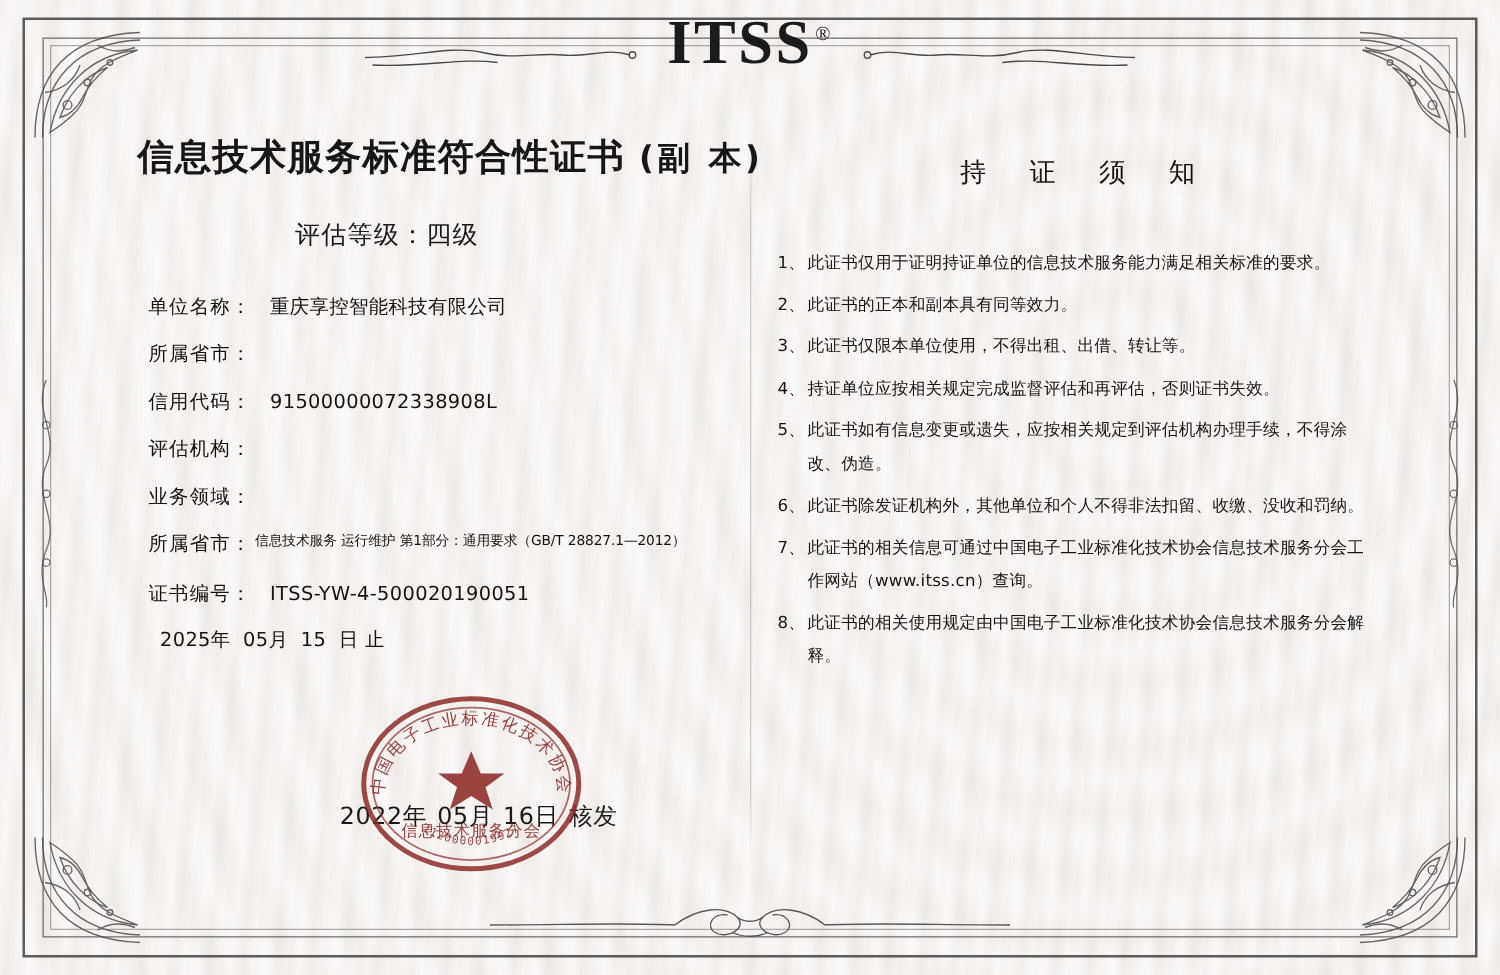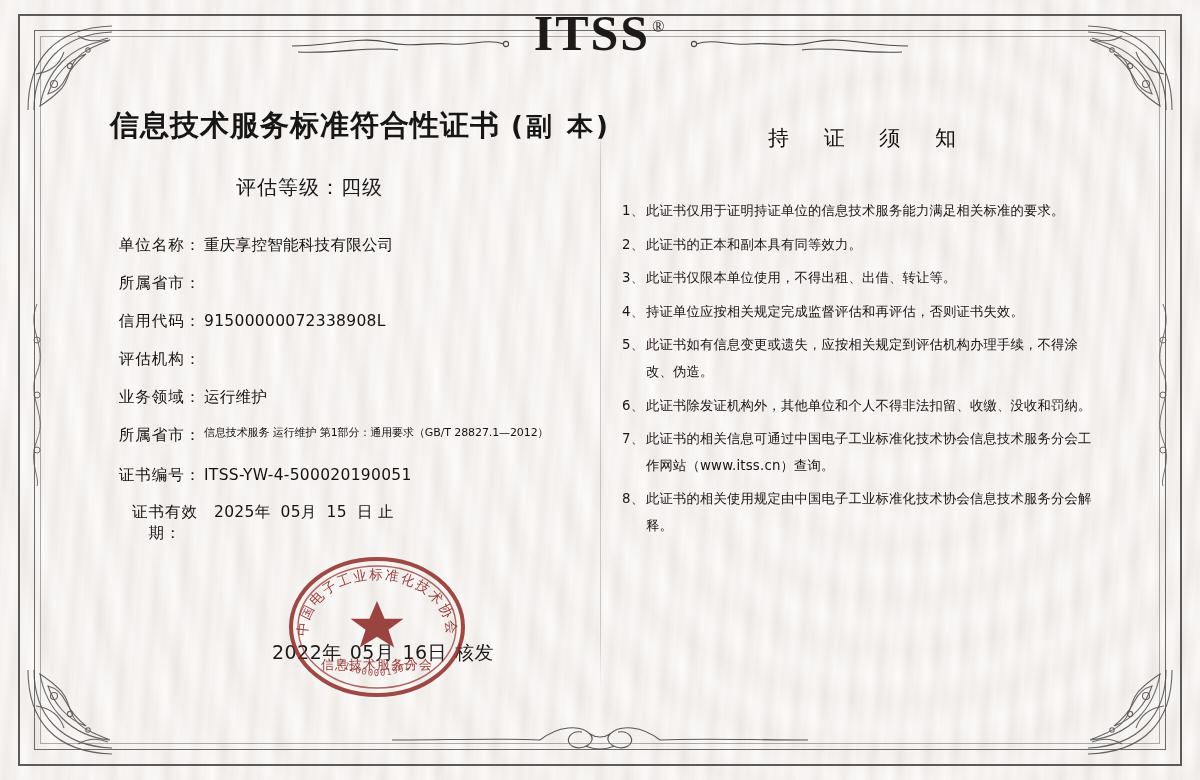--- a/index.html
+++ b/index.html
@@ -198,20 +198,21 @@
   }
   .field-label {
     width: 88px;
     flex: 0 0 88px;
     letter-spacing: 1px;
     text-align: center;
   }
   .field-value {
     flex: 1;
     letter-spacing: .3px;
+    margin-left: 12px;
   }
   .field-row.basis {
     margin-bottom: 19px;
   }
   .basis-lines {
     flex: 1;
   }
   .basis-line {
     font-size: 11px;
     line-height: 1.5;
@@ -412,37 +413,35 @@
           <div class="field-label">信用代码：</div>
           <div class="field-value">91500000072338908L</div>
         </div>
 
         <div class="field-row">
           <div class="field-label">评估机构：</div>
         </div>
 
         <div class="field-row">
           <div class="field-label">业务领域：</div>
-          <div class="field-value">运行维护</div>
         </div>
 
         <div class="field-row basis">
           <div class="field-label">所属省市：</div>
           <div class="basis-lines">
             <div class="basis-line">信息技术服务 运行维护 第1部分：通用要求（GB/T 28827.1—2012）</div>
           </div>
         </div>
 
         <div class="field-row">
           <div class="field-label">证书编号：</div>
           <div class="field-value">ITSS-YW-4-500020190051</div>
         </div>
 
         <div class="field-row validity">
-          <div class="field-label" style="flex:0 0 98px;width:98px">证书有效期：</div>
           <div class="field-value">
             <span>2025</span><span>年</span><span class="gap"></span><span>05</span><span>月</span><span class="gap"></span><span>15</span><span class="gap"></span><span>日 止</span>
           </div>
         </div>
 
       </div>
     </div>
 
     <div class="col-right">
       <div class="notice-title">持 证 须 知</div>

